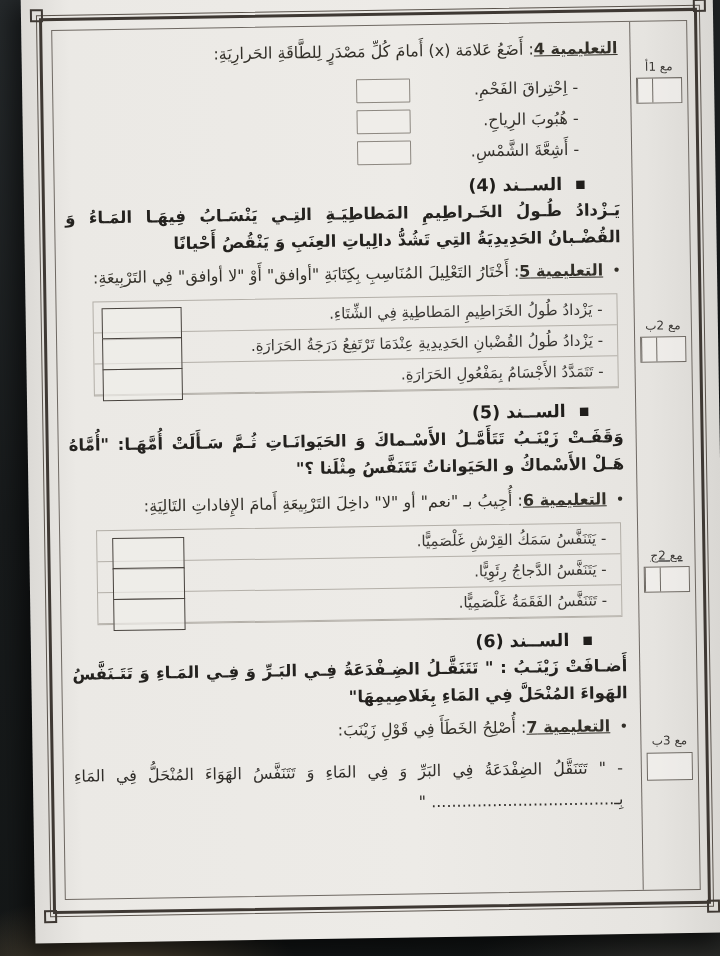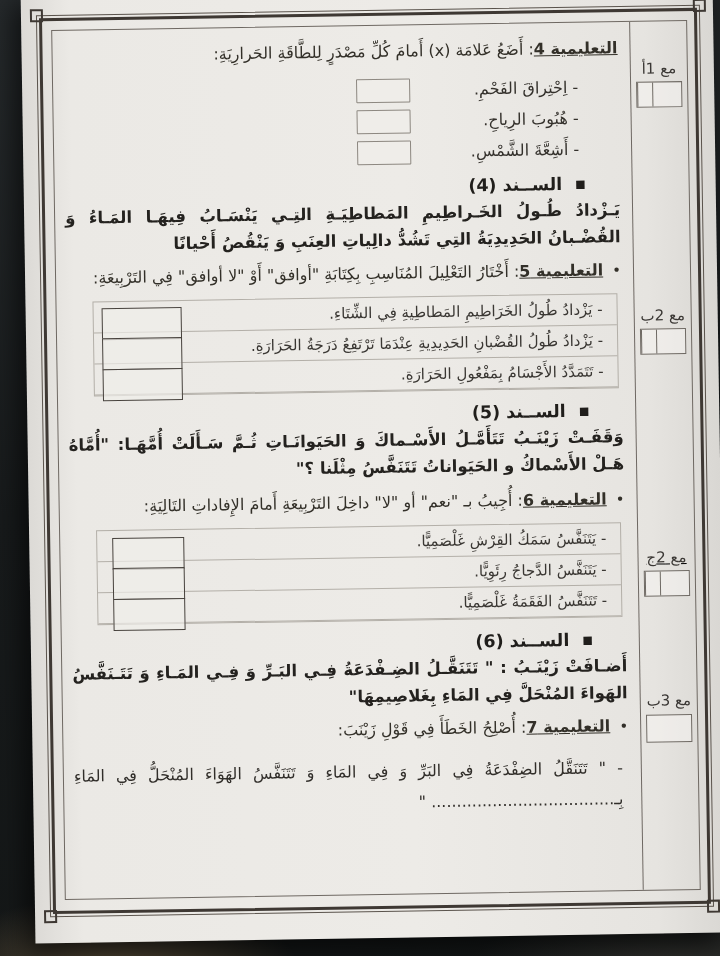--- a/index.html
+++ b/index.html
@@ -19,21 +19,21 @@
   }
   .outer-frame{position:absolute;top:24px;left:15px;right:13px;bottom:26px;border:1px solid #5a534c;}
   .outer-frame::before{content:"";position:absolute;inset:2px;border:3px solid #3e3833;}
   .corner{position:absolute;width:9px;height:9px;border:2px solid #3e3833;background:transparent;z-index:2;}
   .corner.tl{left:-7px;top:-7px}.corner.tr{right:-7px;top:-7px}
   .corner.bl{left:-7px;bottom:-7px}.corner.br{right:-7px;bottom:-7px}
   .inner-frame{position:absolute;top:14px;left:14px;right:12px;bottom:16px;border:1px solid #6e6862;display:flex;}
   .content{flex:1;direction:rtl;padding:12px 12px 0 10px;color:#2f2c29;}
   .margin-col{width:56px;border-left:1px solid #6e6862;position:relative;}
   .mark{position:absolute;right:5px;width:46px;}
-  .mark-label{font-size:15px;color:#3b3835;direction:rtl;white-space:nowrap;text-align:center;display:block;}
+  .mark-label{font-size:12px;color:#3b3835;direction:rtl;white-space:nowrap;text-align:center;display:block;}
   .cells{display:flex;border:1px solid #6f6a64;height:24px;margin-top:4px;background:rgba(250,249,246,.45);}
   .cells .cell{flex:1;}
   .cells .cell:not(:last-child){border-left:1px solid #6f6a64;}
   .onebox{height:26px;border:1px solid #6f6a64;margin-top:5px;background:rgba(250,249,246,.45);}
   .inst-line{font-size:16px;line-height:27px;text-align:justify;color:#333029;}
   .inst-label{font-weight:bold;text-decoration:underline;}
   .bullet{display:inline-block;margin-left:4px;font-size:15px;}
   .checklist{margin:10px 40px 0 0;}
   .check-item{display:flex;align-items:center;height:31px;}
   .check-text{width:168px;white-space:nowrap;font-size:16px;color:#34312c;}
@@ -160,37 +160,37 @@
 
       <div class="margin-col">
         <div class="mark" style="top:38px;">
           <span class="mark-label">مع 1أ</span>
           <div class="cells">
             <span class="cell"></span>
               <span class="cell"></span>
               <span class="cell"></span>
           </div>
         </div>
-        <div class="mark" style="top:285px;">
+        <div class="mark" style="top:297px;">
           <span class="mark-label">مع 2ب</span>
           <div class="cells">
             <span class="cell"></span>
               <span class="cell"></span>
               <span class="cell"></span>
           </div>
         </div>
         <div class="mark" style="top:527px;text-decoration:underline;">
           <span class="mark-label">مع 2ج</span>
           <div class="cells">
             <span class="cell"></span>
               <span class="cell"></span>
               <span class="cell"></span>
           </div>
         </div>
-        <div class="mark" style="top:670px;">
+        <div class="mark" style="top:712px;">
           <span class="mark-label">مع 3ب</span>
           <div class="onebox"></div>
         </div>
       </div>
 
     </div>
   </div>
 </div>
 
 </body></html>

